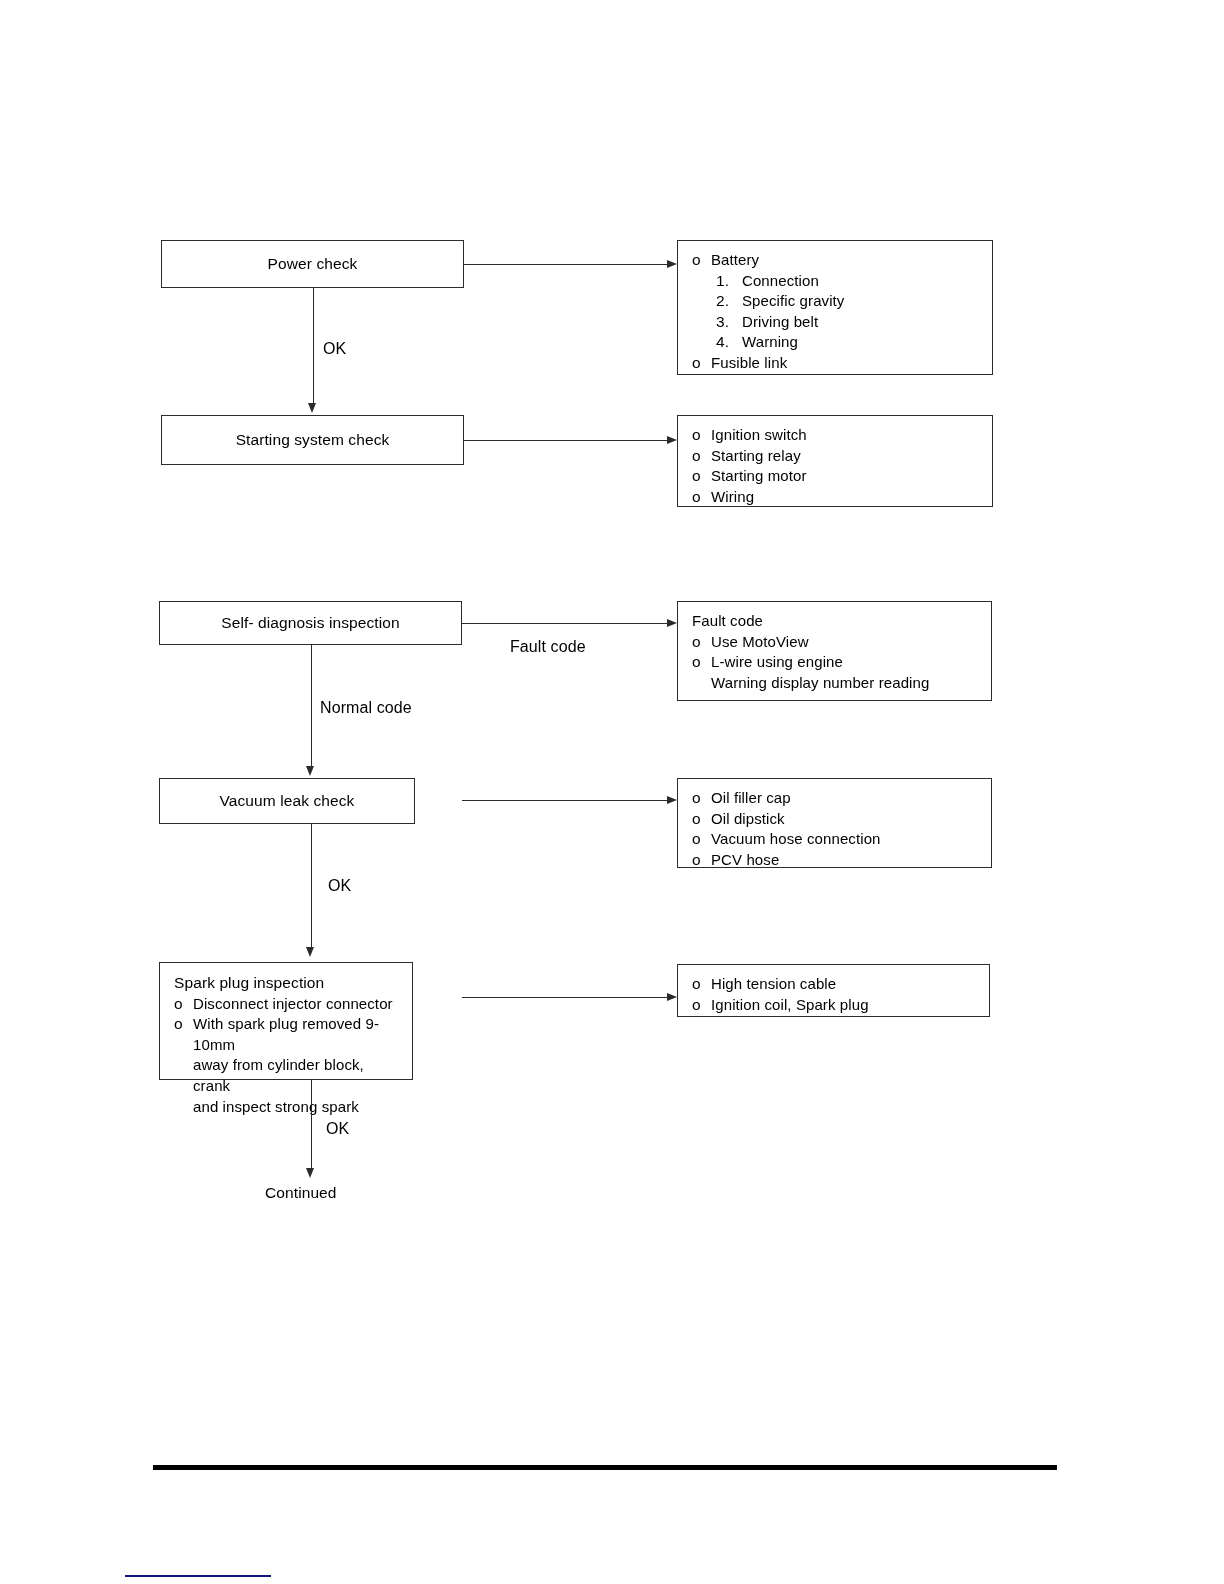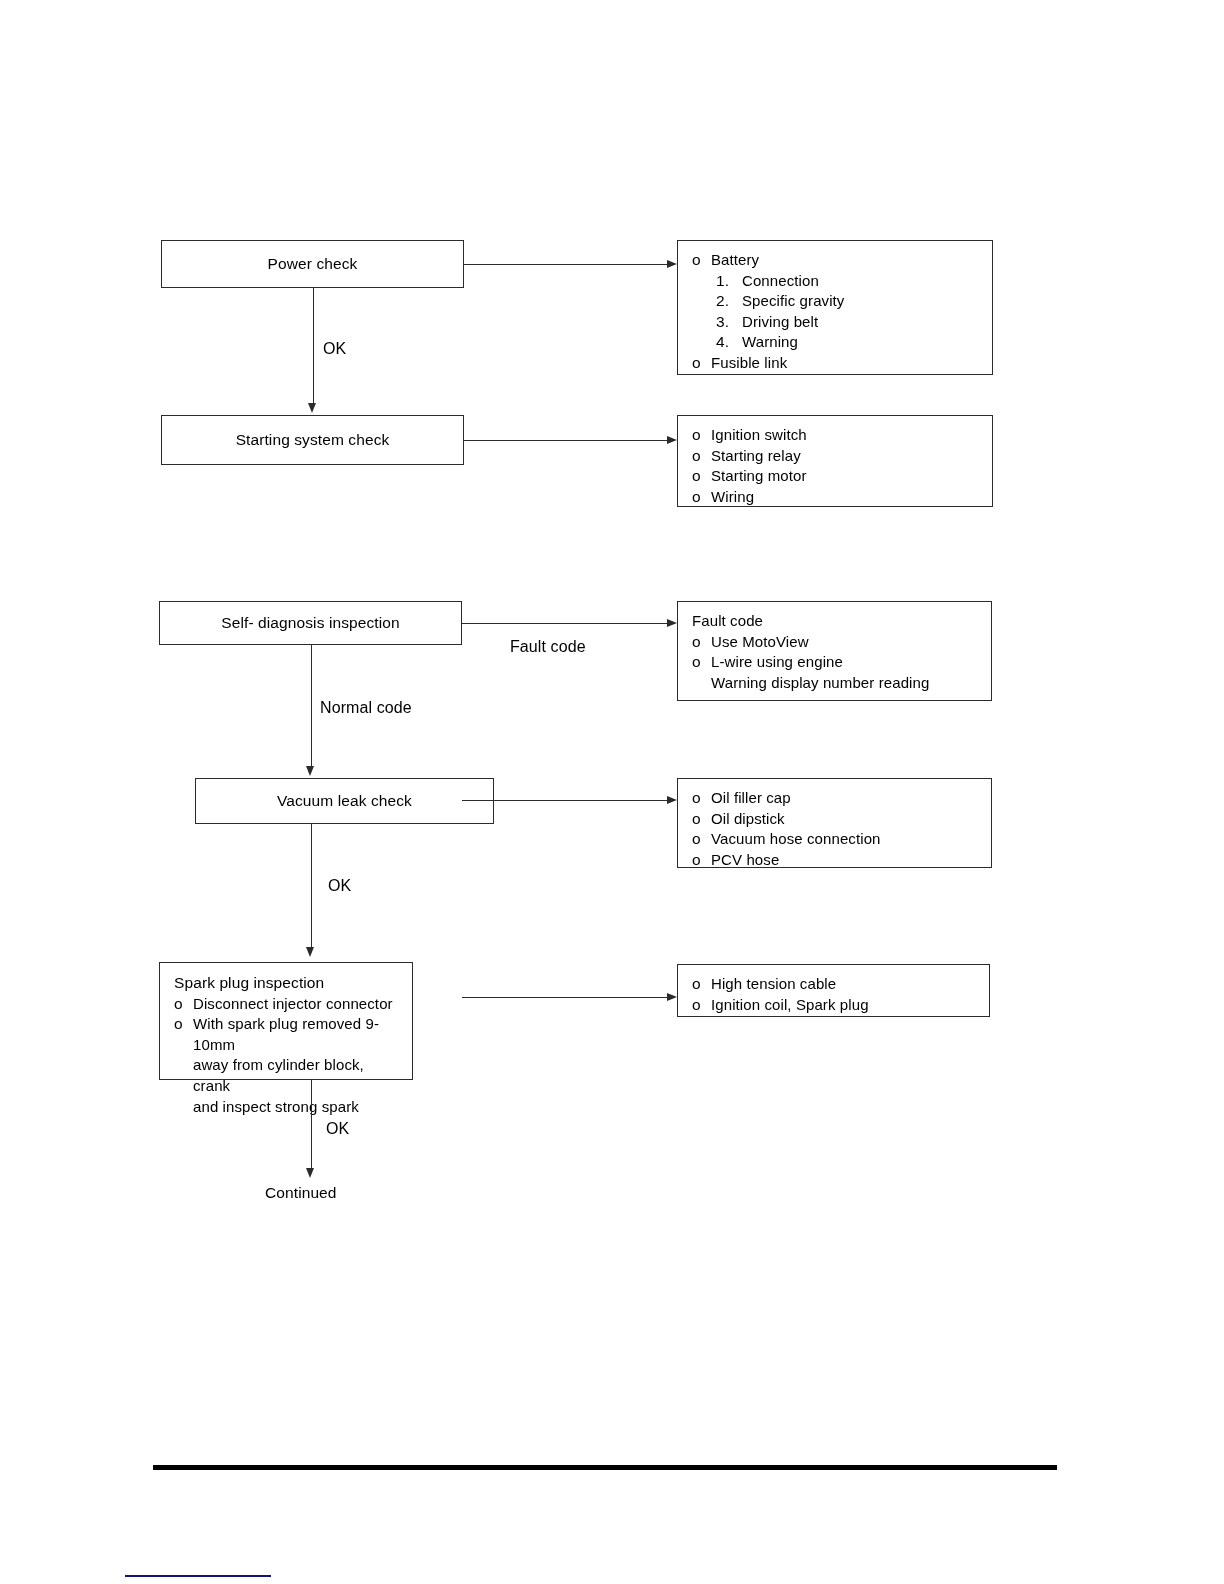--- a/index.html
+++ b/index.html
@@ -234,21 +234,21 @@
     </div>
     <div class="litem cont">
       <span class="ltext">Warning display number reading</span>
     </div>
   </div>
 
   <div class="vline" style="left:310.5px; top:645px; height:122px;"></div>
   <div class="arrow-down" style="left:306px; top:766px;"></div>
   <div class="edge-label" style="left:320px; top:698px;">Normal code</div>
 
-  <div class="box centered" style="left:159px; top:778px; width:299px; height:46px;margin-left:36px;">
+  <div class="box centered" style="left:159px; top:778px; width:256px; height:46px;">
     <span class="box-title">Vacuum leak check</span>
   </div>
 
   <div class="hline" style="left:462px; top:800px; width:207px;"></div>
   <div class="arrow-right" style="left:667px; top:795.5px;"></div>
 
   <div class="listbox" style="left:677px; top:778px; width:315px; height:90px;">
     <div class="litem plain">
       <span class="bullet">o</span>
       <span class="ltext">Oil filler cap</span>

